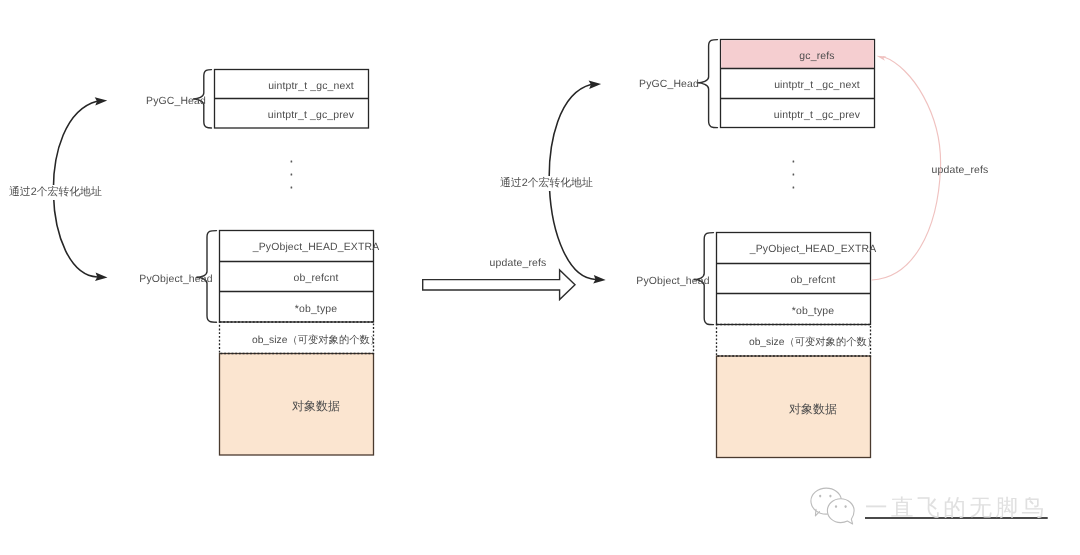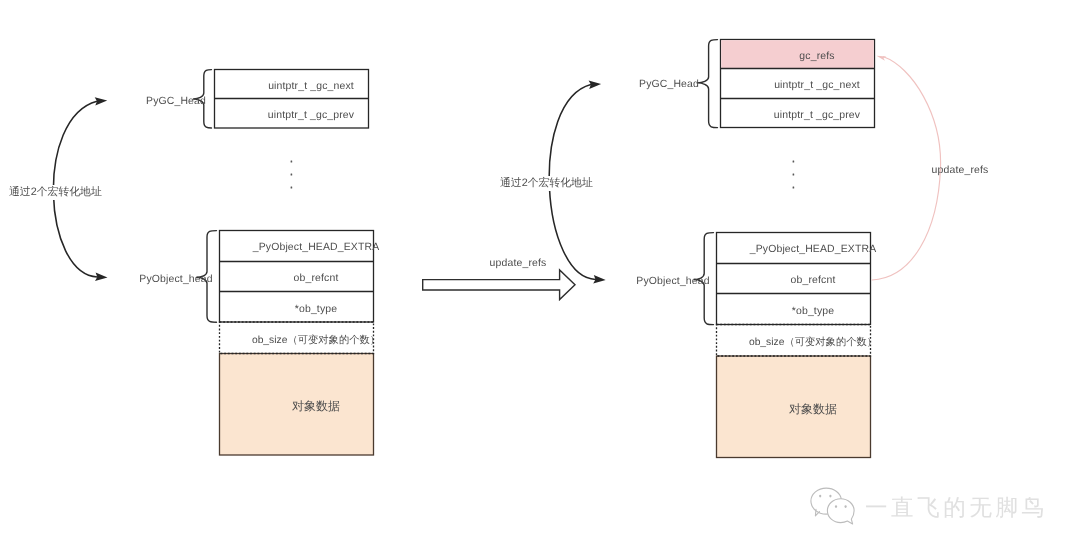--- a/index.html
+++ b/index.html
@@ -8,21 +8,21 @@
        font-family:"Liberation Sans",sans-serif;color:#4a4a4a;
        -webkit-font-smoothing:antialiased;text-rendering:geometricPrecision;}
   #stage{position:absolute;left:0;top:0;width:1080px;height:555px;}
   svg.layer{position:absolute;left:0;top:0;width:1080px;height:555px;overflow:visible;}
   .txt{position:absolute;white-space:nowrap;font-size:10.45px;color:#4d4d4d;
        letter-spacing:.15px;line-height:1;will-change:transform;transform:translateZ(0);padding-left:40px;}
   .ctr{transform:translate(-50%,-50%) translateZ(0);}
   .cjk{font-size:10.85px;letter-spacing:0;}
   .opaque{background:#ffffff;padding:1.5px 0 2.5px 0;margin-top:-1.5px;}
   .cjk-big{font-size:12px;letter-spacing:0;}
-  #wm{position:absolute;left:865px;top:496.6px;}
+  #wm{position:absolute;left:865px;top:496.6px;text-decoration:underline;}
   #wm .wmtext{font-size:22.5px;color:#e0e0e0;letter-spacing:3.6px;line-height:1;white-space:nowrap;
               will-change:transform;transform:translateZ(0);}
 </style>
 </head>
 <body>
 
 <div id="stage">
 
   <svg class="layer" viewBox="0 0 1080 555" shape-rendering="geometricPrecision">
 

